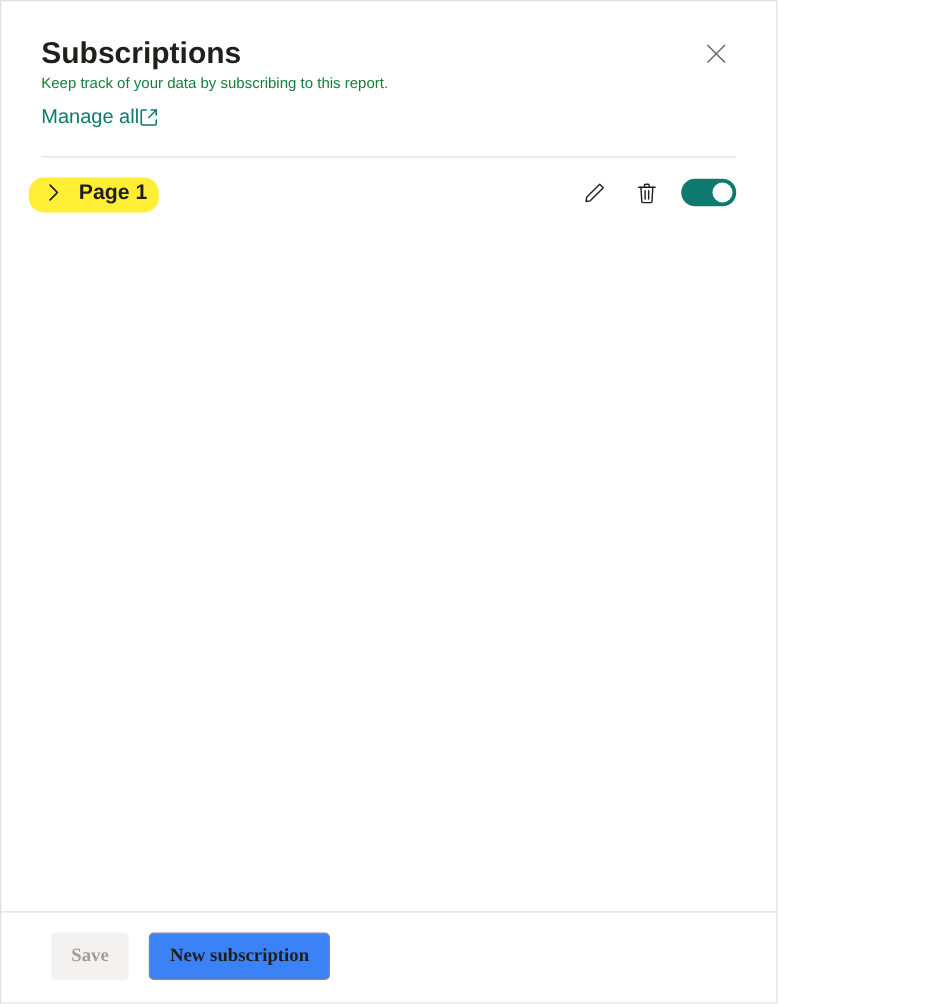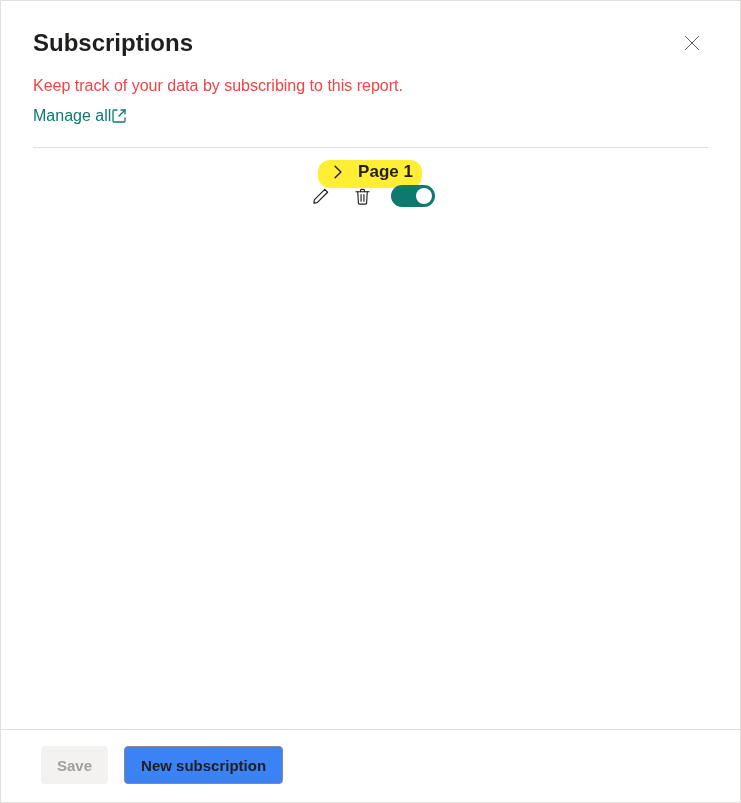--- a/index.html
+++ b/index.html
@@ -5,21 +5,21 @@
     * { box-sizing: border-box; margin: 0; padding: 0; }
     html, body {
       width: 741px;
       height: 803px;
       font-family: "Segoe UI", -apple-system, BlinkMacSystemFont, sans-serif;
       color: #323130;
       background: #ffffff;
       overflow: hidden;
     }
     .panel {
-      width: 741px;
+      width: 622px;
       height: 803px;
       border: 1px solid #e1dfdd;
       display: flex;
       flex-direction: column;
       position: relative;
     }
     .main {
       flex: 1;
       padding: 26px 32px 0 32px;
       overflow: hidden;
@@ -39,44 +39,42 @@
       height: 32px;
       display: flex;
       align-items: center;
       justify-content: center;
       background: none;
       border: none;
       cursor: pointer;
       color: #605e5c;
     }
     .subtitle {
-      margin-top: 18px;
-      font-size: 16px;
-      color: #ef4444;
+      font-size: 12px;
+      color: #15803d;
     }
     .manage-link {
       display: inline-flex;
       align-items: center;
       margin-top: 12px;
       color: #0e7a6e;
       font-size: 16px;
       text-decoration: none;
       cursor: pointer;
     }
     .divider {
       border: none;
       border-top: 1px solid #e1dfdd;
       margin-top: 22px;
     }
     .sub-item {
       display: flex;
       align-items: center;
       justify-content: space-between;
       padding: 14px 0 0 0;
-      flex-direction: column;
     }
     .sub-item-left {
       display: flex;
       align-items: center;
       position: relative;
     }
     .highlight {
       position: absolute;
       left: -10px;
       top: -2px;
@@ -143,21 +141,21 @@
       border-top: 1px solid #e1dfdd;
       padding: 16px 0 18px 40px;
       display: flex;
       gap: 16px;
       align-items: center;
     }
     .btn {
       height: 38px;
       padding: 0 16px;
       font-size: 15px;
-      font-family: Liberation Sans, sans-serif;
+      font-family: Liberation Serif, serif;
       border-radius: 4px;
       cursor: pointer;
     }
     .btn-save {
       background: #f3f2f1;
       color: #a19f9d;
       border: none;
       font-weight: 600;
       cursor: default;
       min-width: 62px;

